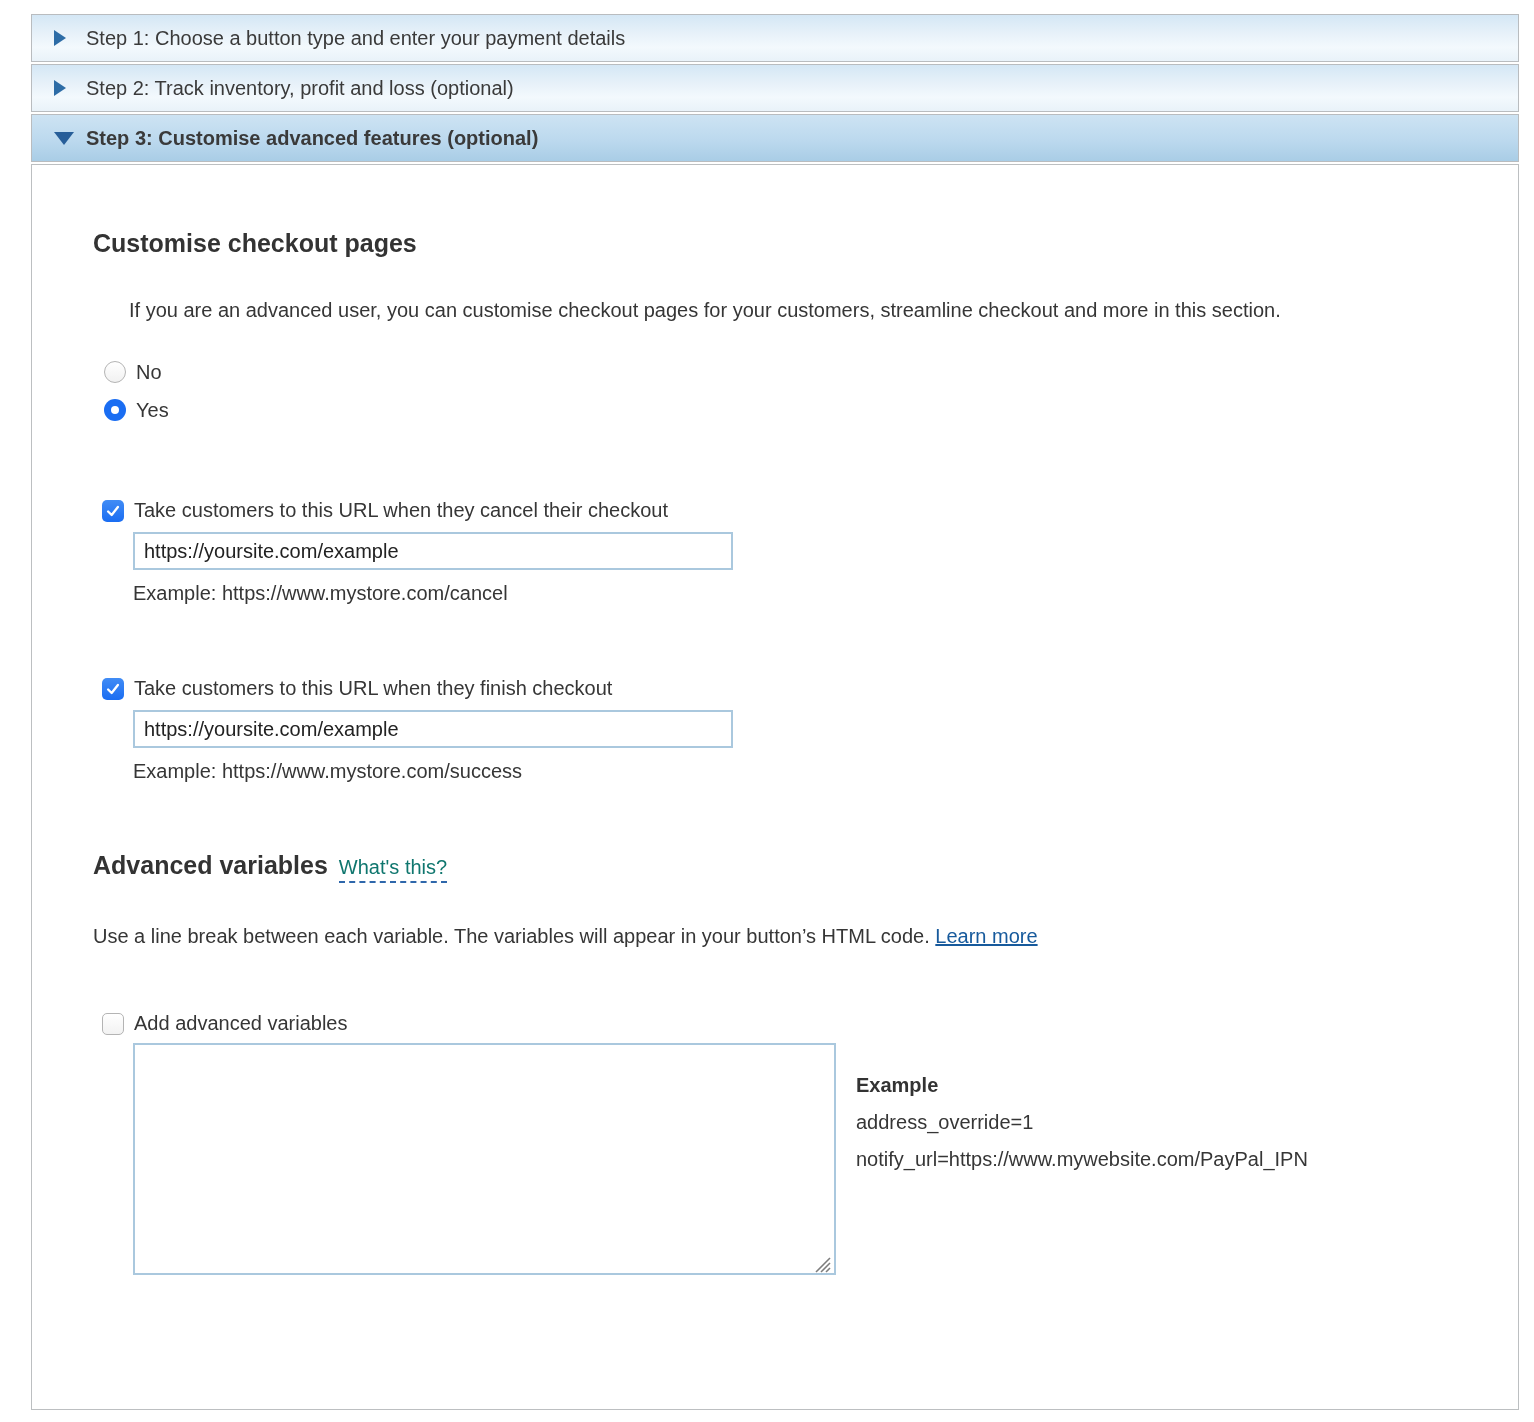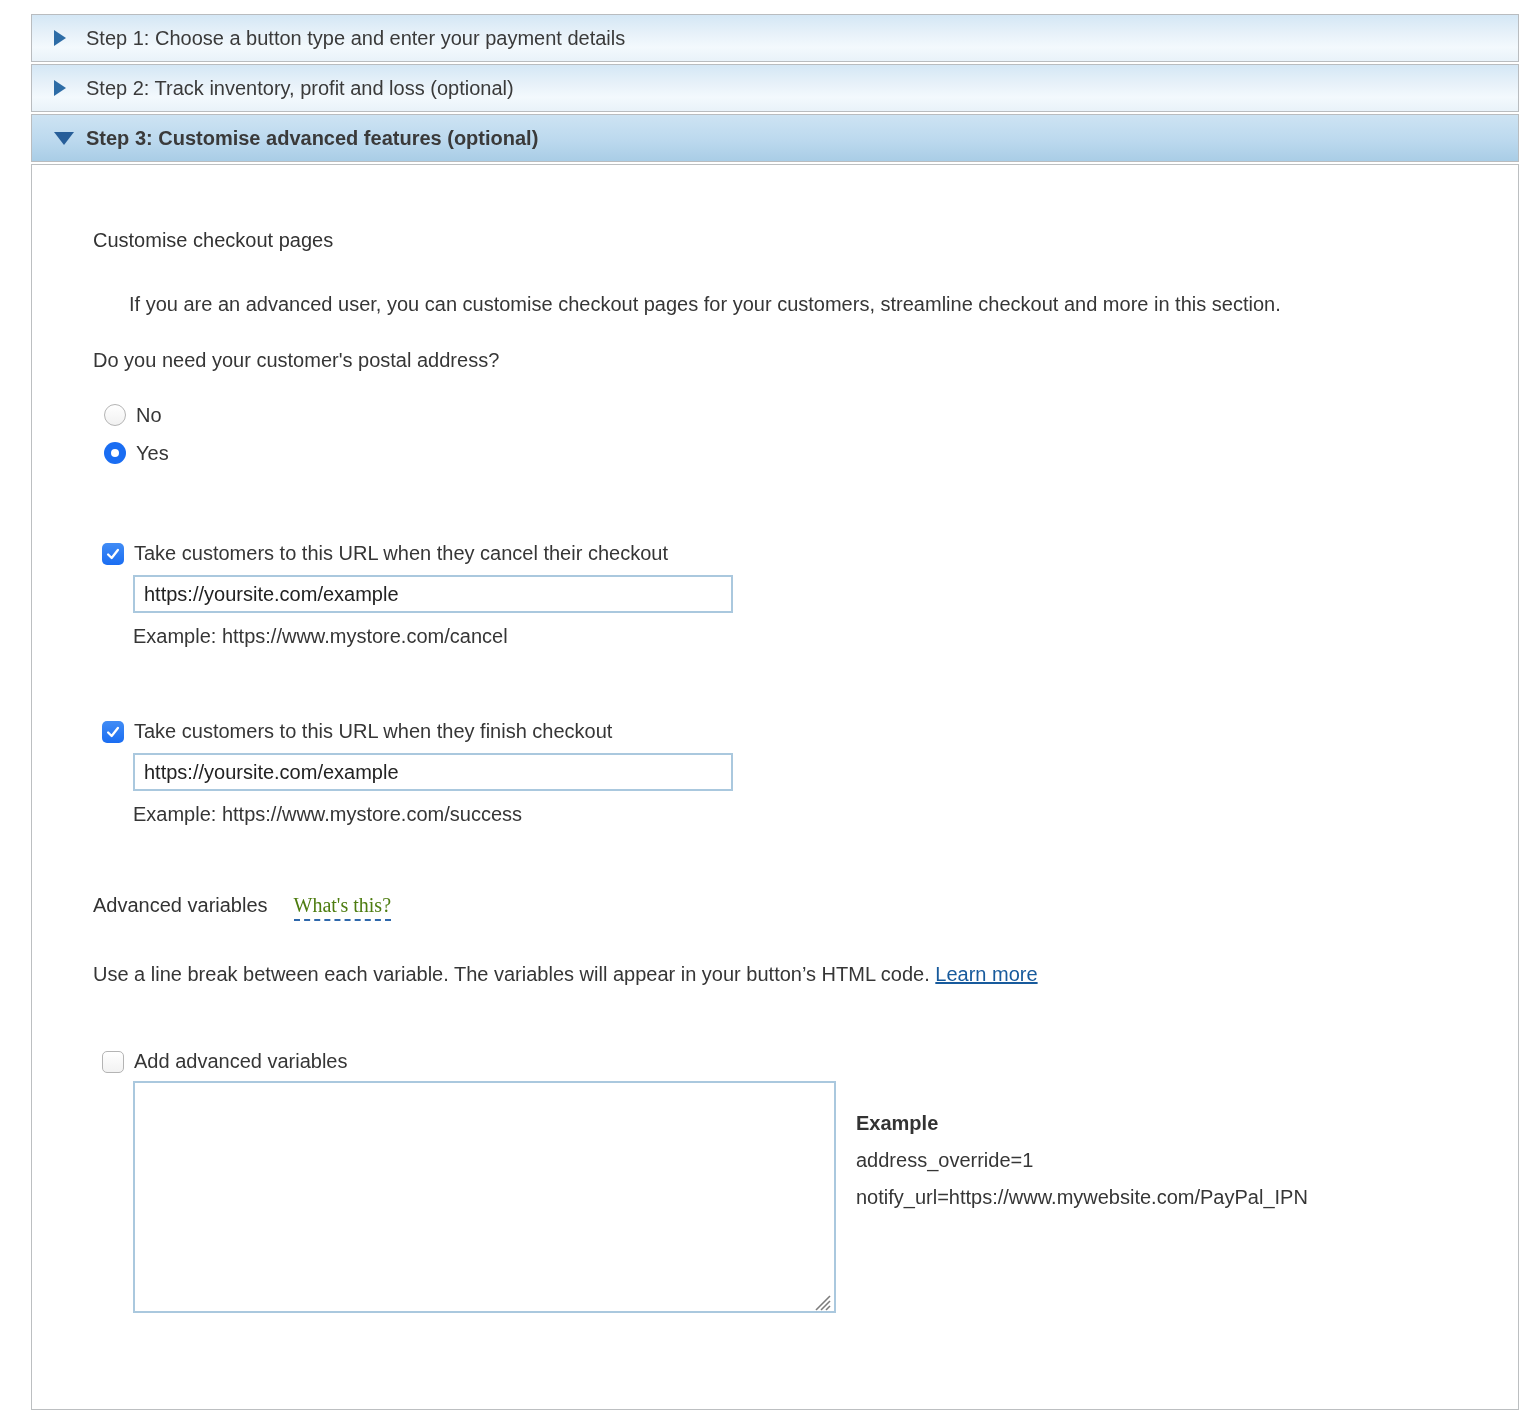--- a/index.html
+++ b/index.html
@@ -30,21 +30,21 @@
   }
   .arr-down {
     width:0; height:0; flex:0 0 auto;
     border-top:13px solid #275e99;
     border-left:10px solid transparent; border-right:10px solid transparent;
   }
   .panel {
     box-sizing:border-box; border:1px solid #bcbfc1; background:#fff;
     height:1246px; padding:64px 30px 0 61px; overflow:hidden;
   }
-  .h2 { font-size:20px; font-weight:normal; color:#333; }
+  .h2 { font-size:25px; font-weight:bold; color:#333; }
   .intro { margin-top:34px; max-width:1310px; line-height:37px;margin-left:36px; }
   .question { margin-top:26px; }
   .radio-group { margin-top:24px; padding-left:11px; }
   .radio-row { display:flex; align-items:center; height:38px; }
   .radio { width:22px; height:22px; border-radius:50%; box-sizing:border-box; flex:0 0 auto; }
   .radio.on { background:#1a6df2; position:relative; }
   .radio.on::after {
     content:""; position:absolute; left:7px; top:7px; width:8px; height:8px;
     border-radius:50%; background:#fff;
   }
@@ -61,22 +61,22 @@
   .url-block-1 { margin-top:70px; }
   .url-block-2 { margin-top:72px; }
   .text-input {
     box-sizing:border-box; display:block; margin:10px 0 0 40px;
     width:600px; height:38px; border:2px solid #aac8de; background:#fff;
     padding:0 9px; font:20px "Liberation Sans","DejaVu Sans",sans-serif; color:#222;
   }
   .example-line { margin:12px 0 0 40px; }
   .adv-heading-row { margin-top:68px; display:flex; align-items:baseline; }
   a.link-dashed {
-    color:#4d7c0f; text-decoration:none; margin-left:26px;
-    border-bottom:2px dashed #2e67ab; padding-bottom:2px;font-family:Liberation Serif, serif;
+    color:#0f766e; text-decoration:none; margin-left:11px;
+    border-bottom:2px dashed #2e67ab; padding-bottom:2px;
   }
   .instructions { margin-top:42px; }
   a.link-solid { color:#175a9c; text-decoration:underline; }
   .add-row { margin-top:64px; }
   .ta-row { display:flex; margin-top:8px; }
   .ta-wrap { position:relative; margin-left:40px; }
   .adv-textarea {
     box-sizing:border-box; width:703px; height:232px;
     border:2px solid #aac8de; background:#fff; resize:none;
     font:20px "Liberation Sans","DejaVu Sans",sans-serif; padding:8px;
@@ -104,21 +104,20 @@
     <span class="arr-down"></span>
     <span class="label">Step 3: Customise advanced features (optional)</span>
   </div>
 
   <div class="panel">
 
     <div class="h2">Customise checkout pages</div>
 
     <p class="intro">If you are an advanced user, you can customise checkout pages for your customers, streamline checkout and more in this section.</p>
 
-    <p class="question">Do you need your customer's postal address?</p>
 
     <div class="radio-group">
       <div class="radio-row">
         <span class="radio off"></span>
         <span class="radio-label">No</span>
       </div>
       <div class="radio-row">
         <span class="radio on"></span>
         <span class="radio-label">Yes</span>
       </div>

